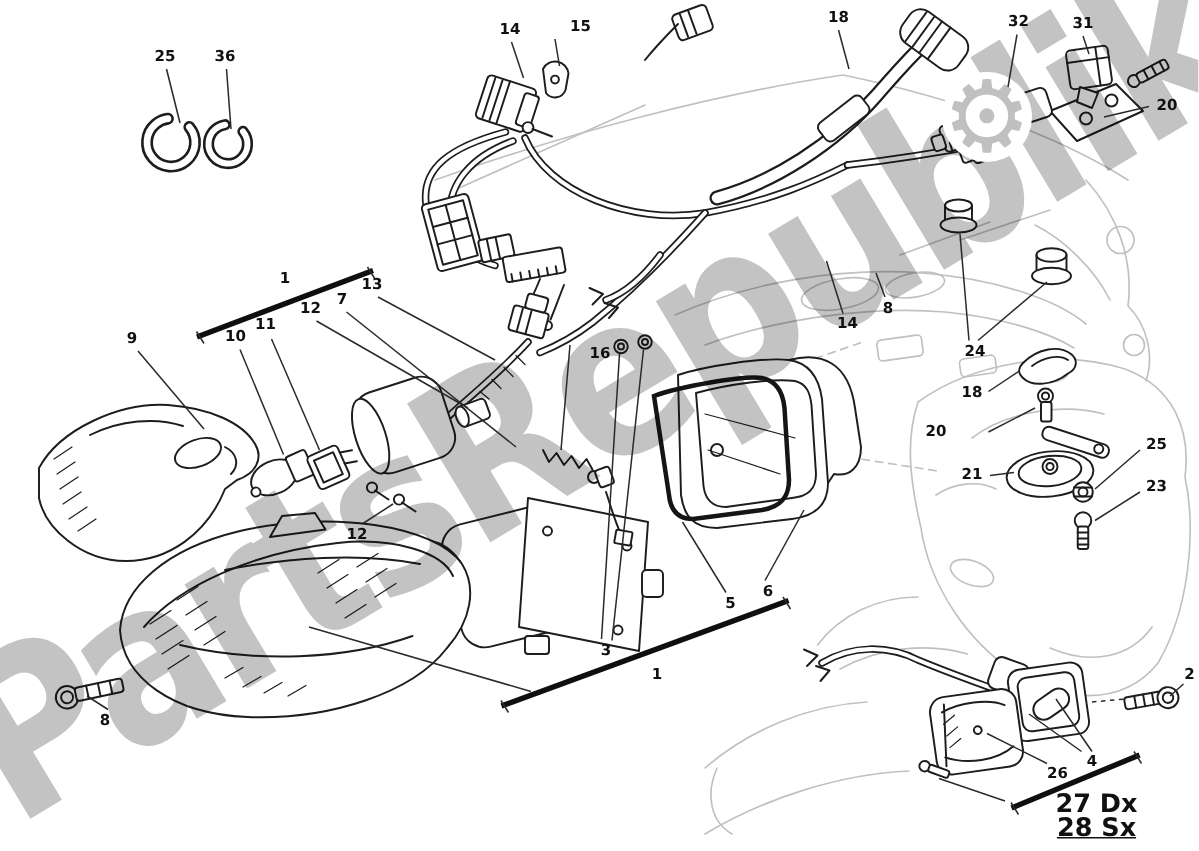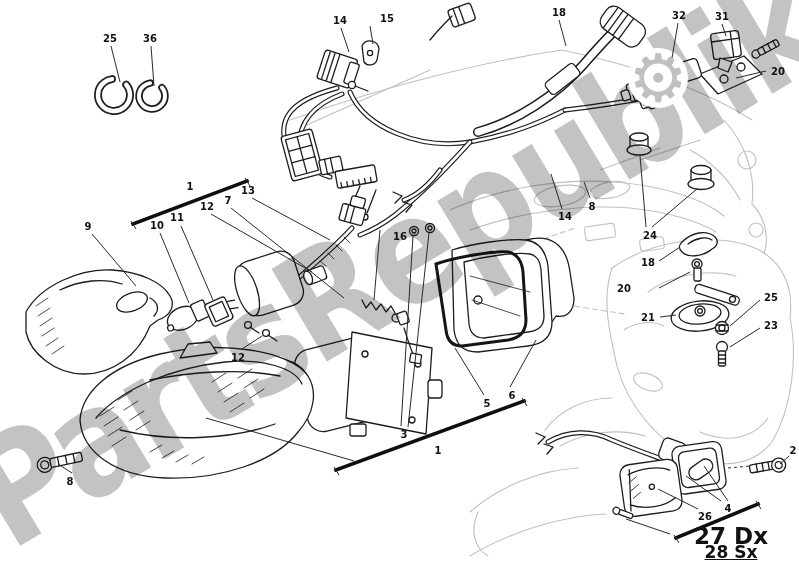--- a/index.html
+++ b/index.html
@@ -417,16 +417,16 @@
       <div class="part-label" style="left: 771px; top: 325px;">23</div>
       <div class="part-label" style="left: 238px; top: 357px;">12</div>
       <div class="part-label" style="left: 404px; top: 434px;">3</div>
       <div class="part-label" style="left: 487px; top: 403px;">5</div>
       <div class="part-label" style="left: 512px; top: 395px;">6</div>
       <div class="part-label" style="left: 438px; top: 450px;">1</div>
       <div class="part-label" style="left: 70px; top: 481px;">8</div>
       <div class="part-label" style="left: 793px; top: 450px;">2</div>
       <div class="part-label" style="left: 705px; top: 516px;">26</div>
       <div class="part-label" style="left: 728px; top: 508px;">4</div>
-      <div class="part-label" style="left: 731px; top: 536px; font-size: 23px;">27 Dx</div>
+      <div class="part-label" style="left: 731px; top: 536px; font-size: 17px;">27 Dx</div>
       <div class="part-label" style="left: 731px; top: 552px; font-size: 17px; text-decoration: underline;">28 Sx</div>
     </div>
 </div>
 
 </body></html>

